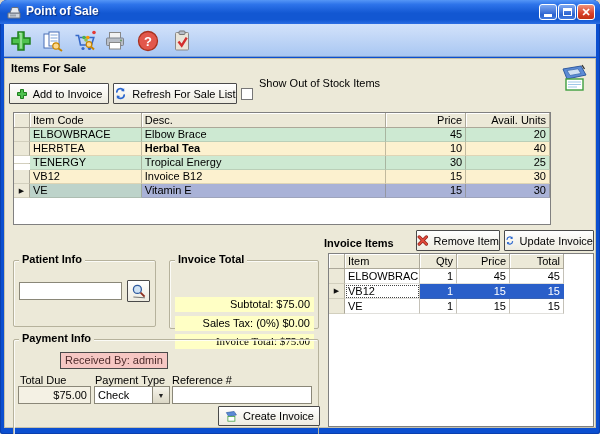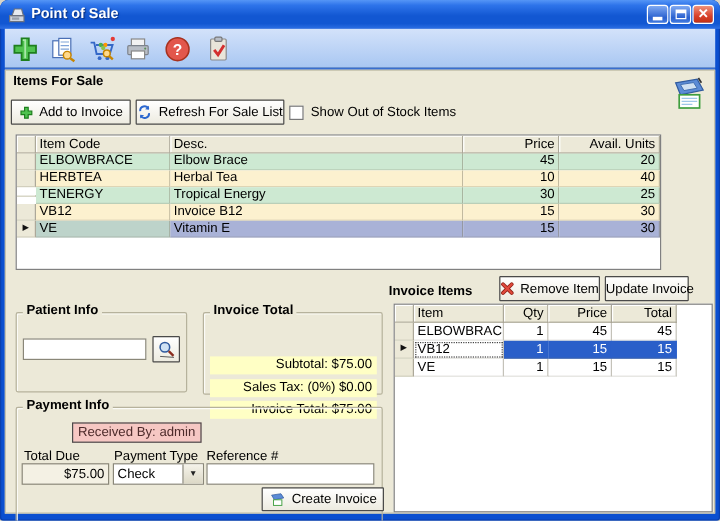--- a/index.html
+++ b/index.html
@@ -159,21 +159,21 @@
       <svg width="13" height="13" viewBox="0 0 16 16">
         <path d="M3.5 7 A4.5 4.5 0 0 1 12 4.5" fill="none" stroke="#2b67cf" stroke-width="2"></path>
         <path d="M12.5 1.5 L12.5 5.5 L8.5 5" fill="#2b67cf" stroke="none"></path>
         <path d="M12.5 9 A4.5 4.5 0 0 1 4 11.5" fill="none" stroke="#2b67cf" stroke-width="2"></path>
         <path d="M3.5 14.5 L3.5 10.5 L7.5 11" fill="#2b67cf" stroke="none"></path>
       </svg>
       <span>Refresh For Sale List</span>
     </div>
 
     <div class="cb" style="left:236px;top:29px;"></div>
-    <span class="lbl" style="left:254px;top:29px;">Show Out of Stock Items</span>
+    <span class="lbl" style="left:254px;top:18px;">Show Out of Stock Items</span>
 
     <svg style="position:absolute;left:550px;top:4px;" width="36" height="32" viewBox="0 0 36 32">
       <path d="M8 6 L26 3 L31 12 L12 16 Z" fill="#5b8bd6" stroke="#2f5a9e"></path>
       <path d="M12 7.5 L23 5.8 L26 10.5 L15 12.5 Z" fill="#cfe0f2" stroke="#3f6cae" stroke-width="0.8"></path>
       <path d="M27 2 L29.5 6" stroke="#333" stroke-width="1.4"></path>
       <rect x="11" y="16" width="17" height="11" fill="#fff" stroke="#3f9e3f" stroke-width="1.4"></rect>
       <path d="M13 19h13M13 21.5h13M13 24h9" stroke="#9ec7e8" stroke-width="1"></path>
     </svg>
 
     <div class="grid" style="left:8px;top:53px;width:538px;height:113px;">
@@ -188,21 +188,21 @@
           <div class="grow" style="height: 14px; line-height: 13px;">
             <div class="cell gut"></div>
             <div class="cell green" style="width: 112px;">ELBOWBRACE</div>
             <div class="cell green" style="width: 245px;">Elbow Brace</div>
             <div class="cell ar green" style="width: 80px;">45</div>
             <div class="cell ar green" style="width: 84px;">20</div>
           </div>
           <div class="grow" style="height: 14px; line-height: 13px;">
             <div class="cell gut"></div>
             <div class="cell cream" style="width: 112px;">HERBTEA</div>
-            <div class="cell cream" style="width: 245px;">Herbal Tea</div>
+            <div class="cell cream" style="width: 245px; font-weight: bold;">Herbal Tea</div>
             <div class="cell ar cream" style="width: 80px; text-align: right;">10</div>
             <div class="cell ar cream" style="width: 84px;">40</div>
           </div>
           <div class="grow" style="height: 14px; line-height: 13px; align-items: center;">
             <div class="cell gut"></div>
             <div class="cell green" style="width: 112px;">TENERGY</div>
             <div class="cell green" style="width: 245px;">Tropical Energy</div>
             <div class="cell ar green" style="width: 80px;">30</div>
             <div class="cell ar green" style="width: 84px;">25</div>
           </div>
@@ -232,21 +232,21 @@
           <path d="M12 12 L17 17" stroke="#8b2d1f" stroke-width="2.4"></path>
           <path d="M3 17.5 L17.5 18.5" stroke="#555" stroke-width="1"></path>
         </svg>
       </div>
     </div>
 
     <div class="gbox" style="left:164px;top:201px;width:150px;height:69px;">
       <span class="glabel">Invoice Total</span>
       <div class="yrow" style="left:5px;top:17px;width:139px;height:15px;">Subtotal: $75.00</div>
       <div class="yrow" style="left:5px;top:36px;width:139px;height:15px;">Sales Tax: (0%) $0.00</div>
-      <div class="yrow" style="left:5px;top:54px;width:139px;height:15px;">Invoice Total: $75.00</div>
+      <div class="yrow" style="left:5px;top:54px;width:139px;height:15px;font-family:Liberation Serif, serif;">Invoice Total: $75.00</div>
     </div>
 
     <div class="gbox" style="left:8px;top:280px;width:306px;height:108px;">
       <span class="glabel">Payment Info</span>
       <div class="pink" style="left:4px;top:12px;height:17px;margin-left:42px;">Received By: admin</div>
       <span class="lbl" style="left:6px;top:34px;">Total Due</span>
       <div class="inp sunken" style="left:4px;top:46px;width:73px;height:18px;">$75.00</div>
       <span class="lbl" style="left:81px;top:34px;">Payment Type</span>
       <div class="combo" style="left:80px;top:46px;width:76px;height:18px;">
         <div class="combo-text">Check</div>
@@ -266,21 +266,21 @@
     <span class="lbl bold" style="left:319px;top:178px;">Invoice Items</span>
 
     <div class="btn" style="left:411px;top:171px;width:84px;height:21px;">
       <svg width="13" height="13" viewBox="0 0 16 16">
         <path d="M3 3 L13 13 M13 3 L3 13" stroke="#8f1f16" stroke-width="4.4" stroke-linecap="round"></path>
         <path d="M3 3 L13 13 M13 3 L3 13" stroke="#e0493c" stroke-width="2.6" stroke-linecap="round"></path>
       </svg>
       <span>Remove Item</span>
     </div>
 
-    <div class="btn" style="left:499px;top:171px;width:70px;height:21px;">
+    <div class="btn" style="left:499px;top:171px;width:90px;height:21px;">
       <svg width="13" height="13" viewBox="0 0 16 16">
         <path d="M3.5 7 A4.5 4.5 0 0 1 12 4.5" fill="none" stroke="#2b67cf" stroke-width="2"></path>
         <path d="M12.5 1.5 L12.5 5.5 L8.5 5" fill="#2b67cf" stroke="none"></path>
         <path d="M12.5 9 A4.5 4.5 0 0 1 4 11.5" fill="none" stroke="#2b67cf" stroke-width="2"></path>
         <path d="M3.5 14.5 L3.5 10.5 L7.5 11" fill="#2b67cf" stroke="none"></path>
       </svg>
       <span>Update Invoice</span>
     </div>
 
     <div class="grid" style="left:323px;top:194px;width:266px;height:174px;">

